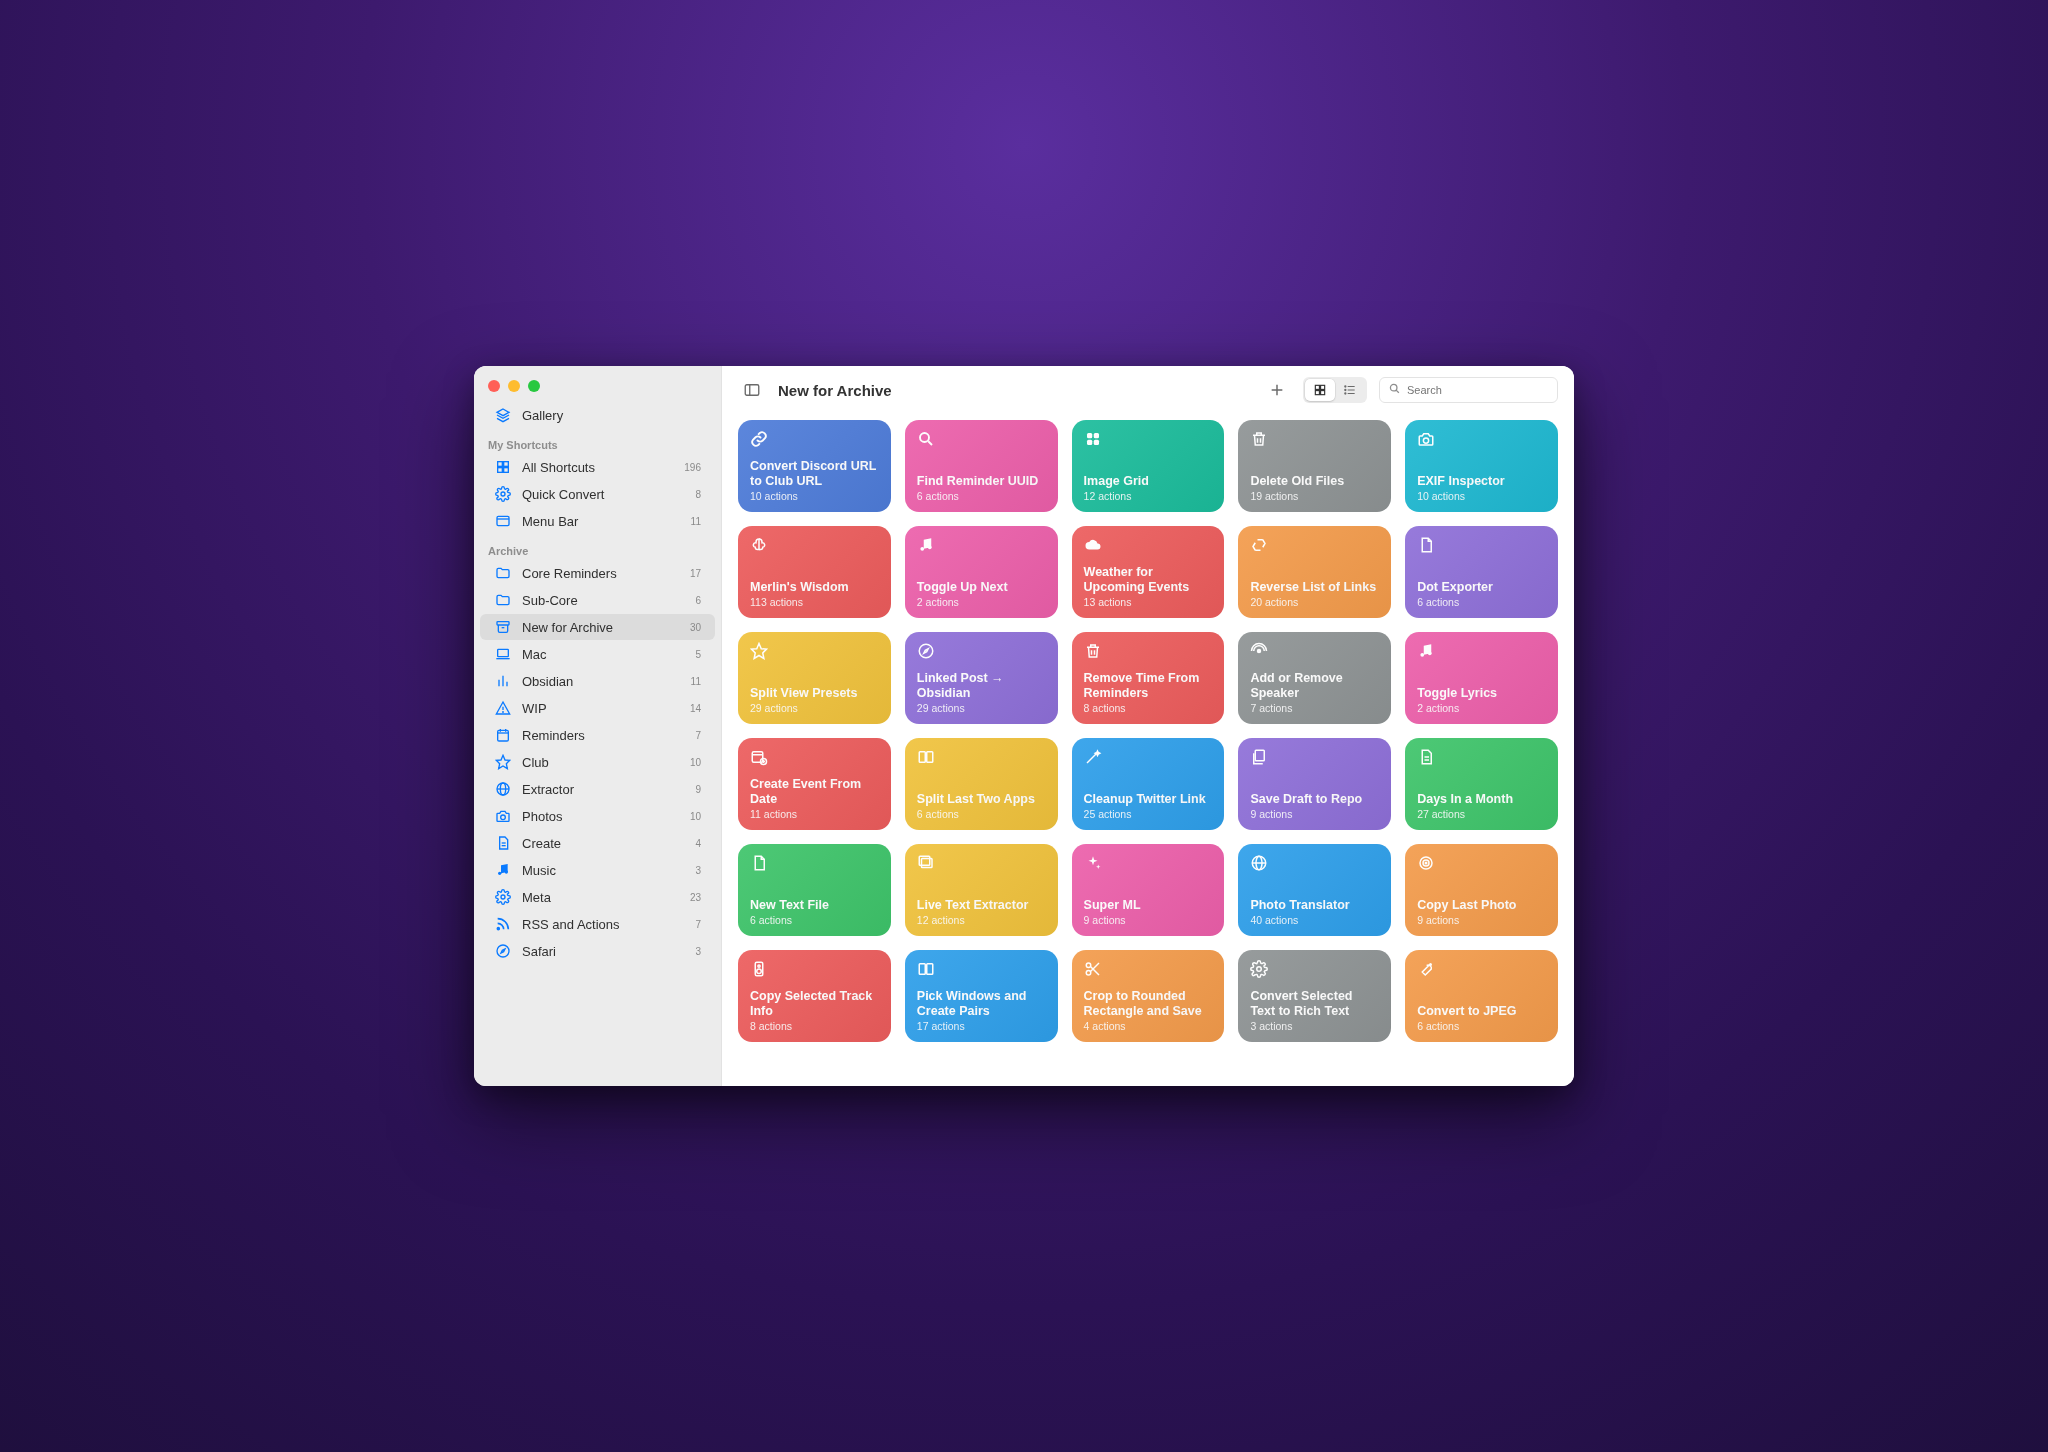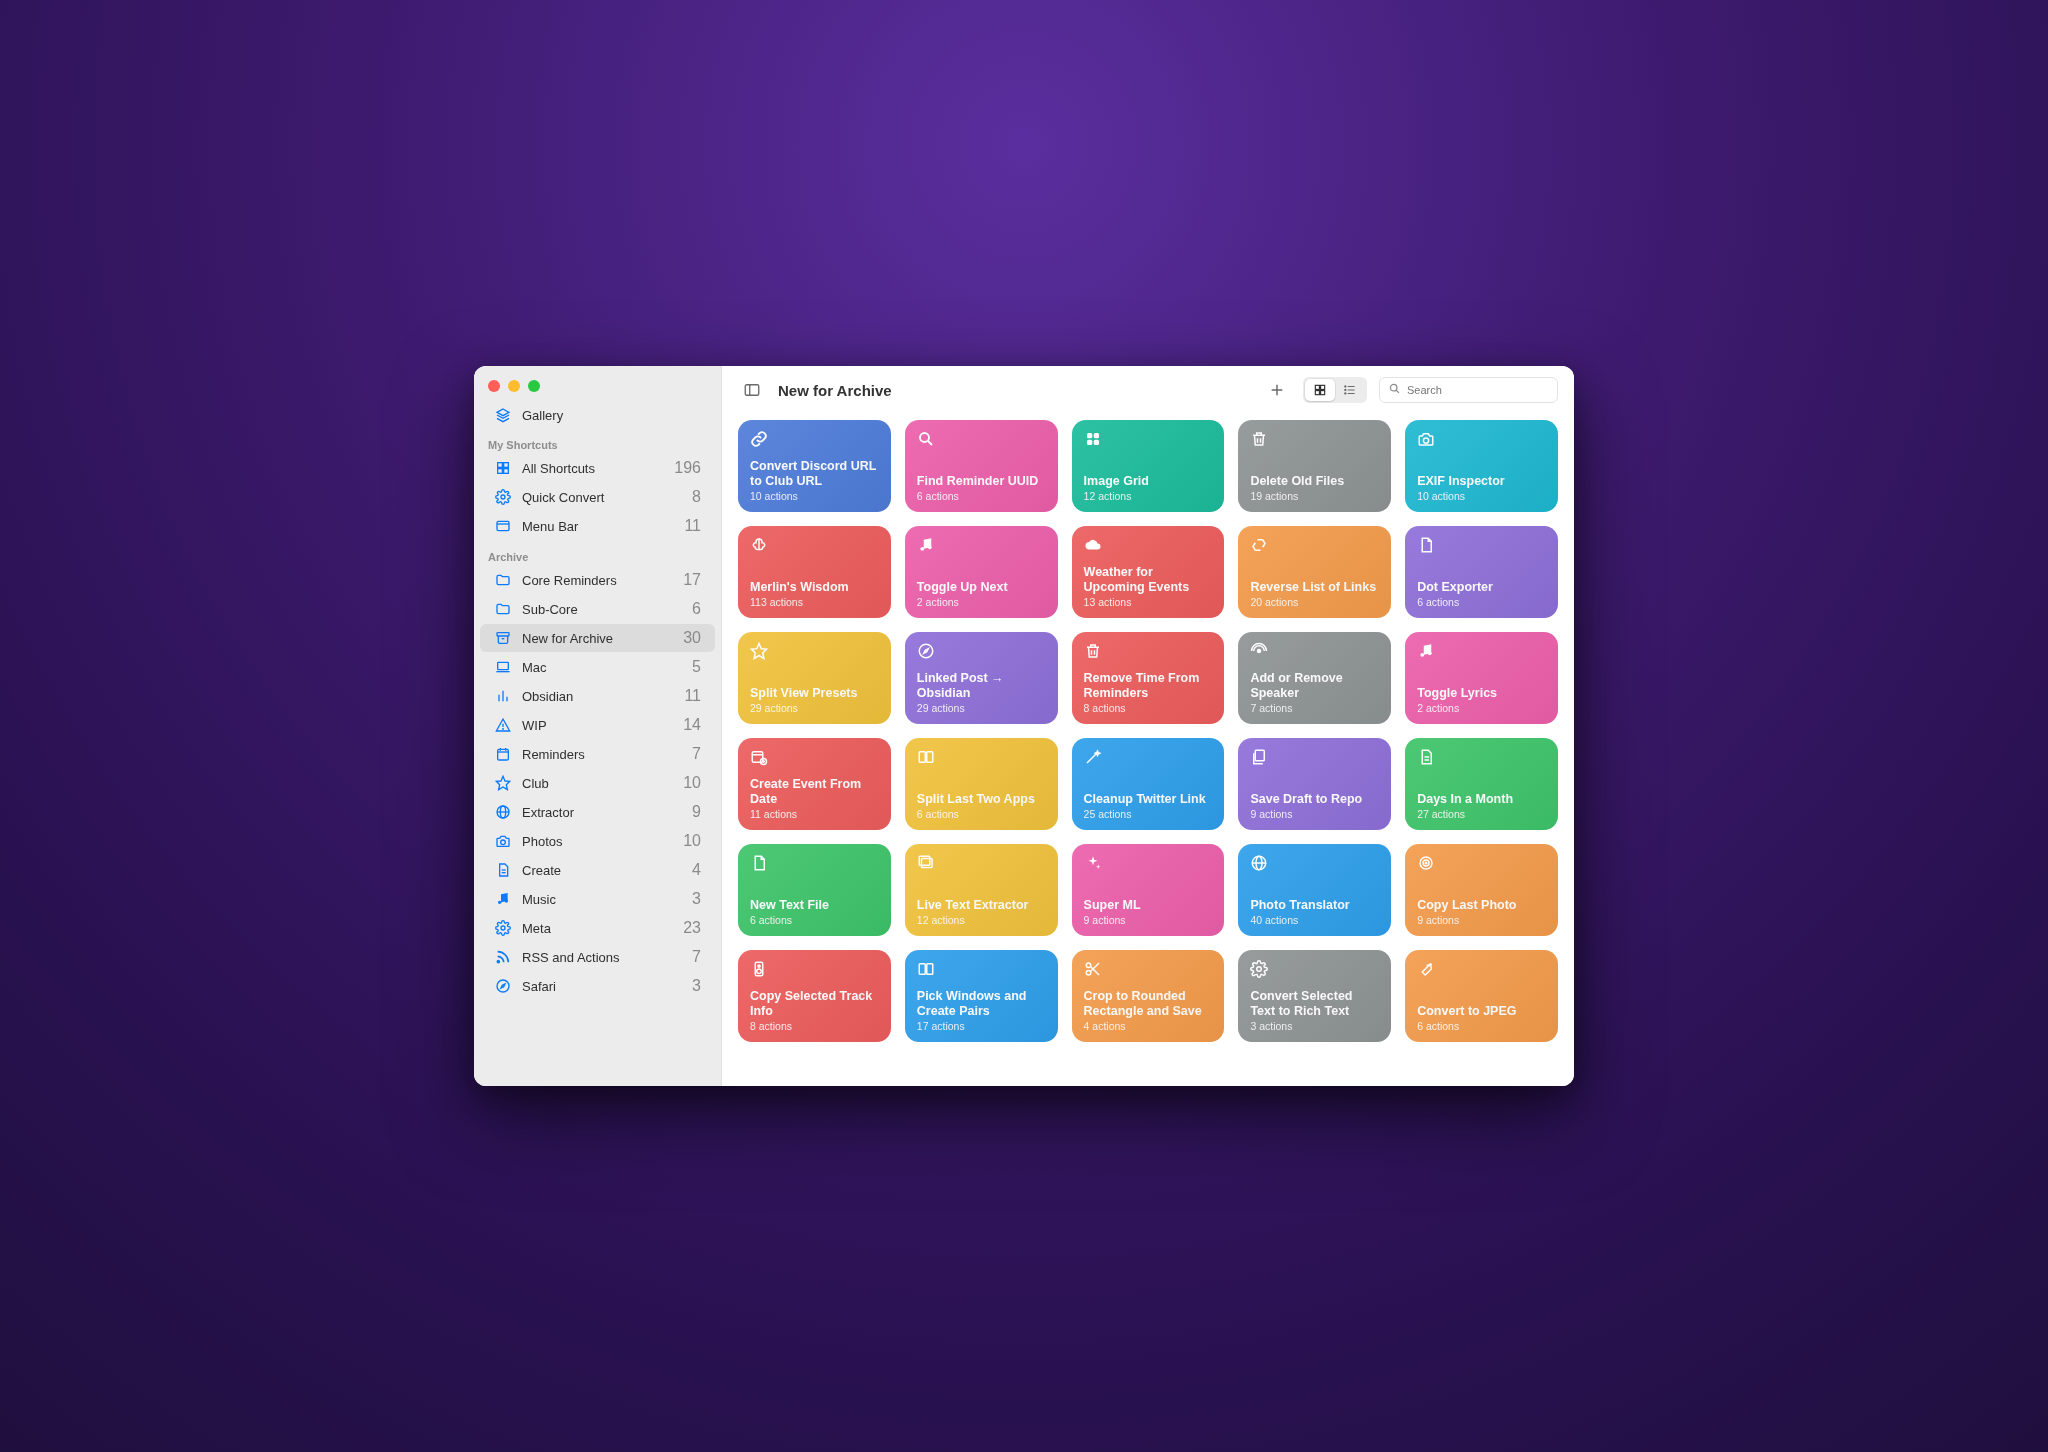--- a/index.html
+++ b/index.html
@@ -29,21 +29,21 @@
   .dot.r { background:#ff5f57;} .dot.y{background:#febc2e;} .dot.g{background:#28c840;}
 
   .sb-item {
     display: flex; align-items: center; gap: 10px;
     padding: 5px 14px; margin: 0 6px 1px;
     border-radius: 6px; cursor: default;
     font-size: 13px; color:#303030;
   }
   .sb-item .icon { width:18px; display:flex; justify-content:center; color:#0a7aff; }
   .sb-item .label { flex:1; white-space:nowrap; overflow:hidden; text-overflow:ellipsis;}
-  .sb-item .count { font-size:16px; color:#8a8a8a; font-variant-numeric: tabular-nums;}
+  .sb-item .count { font-size:10px; color:#8a8a8a; font-variant-numeric: tabular-nums;}
   .sb-item.selected { background:#dcdcdc; }
 
   .sb-header {
     font-size:11px; font-weight:600; color:#8e8e8e;
     padding: 10px 14px 3px 14px;
   }
 
   .main { flex:1; display:flex; flex-direction:column; background:#fff; }
   .toolbar {
     height: 48px; flex-shrink:0;

